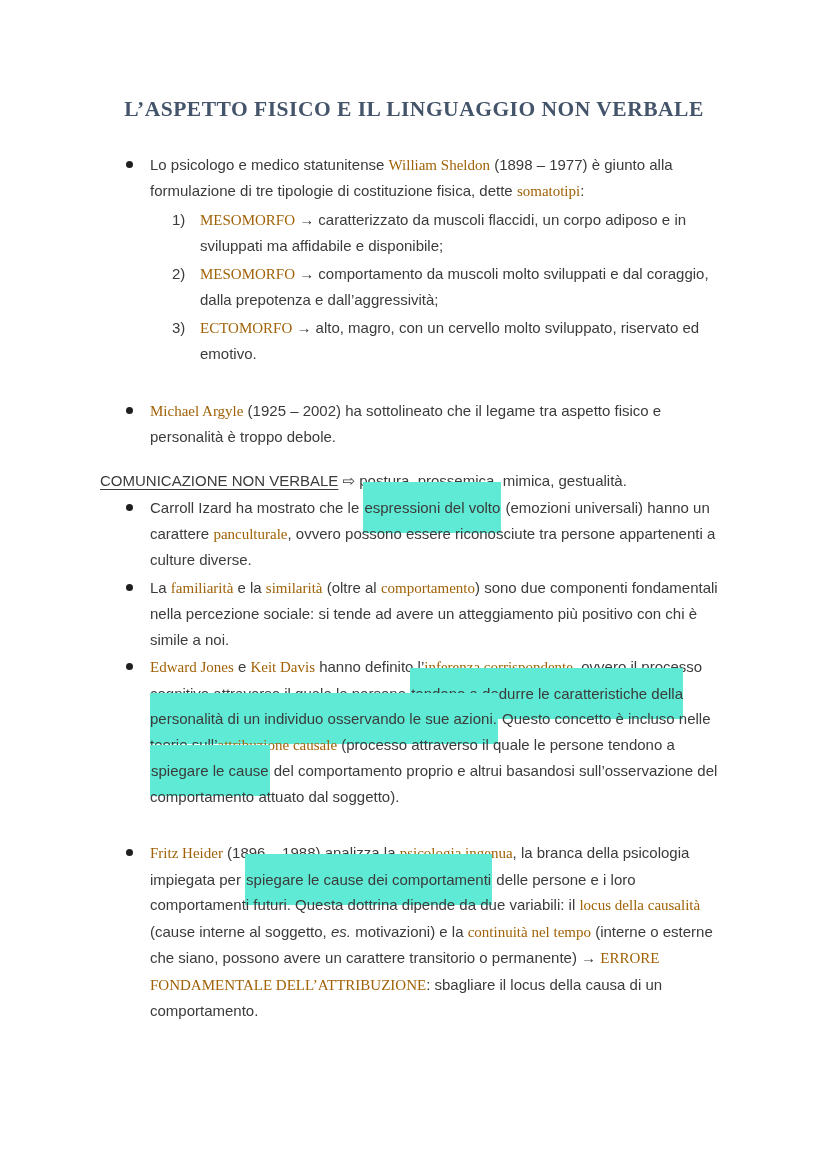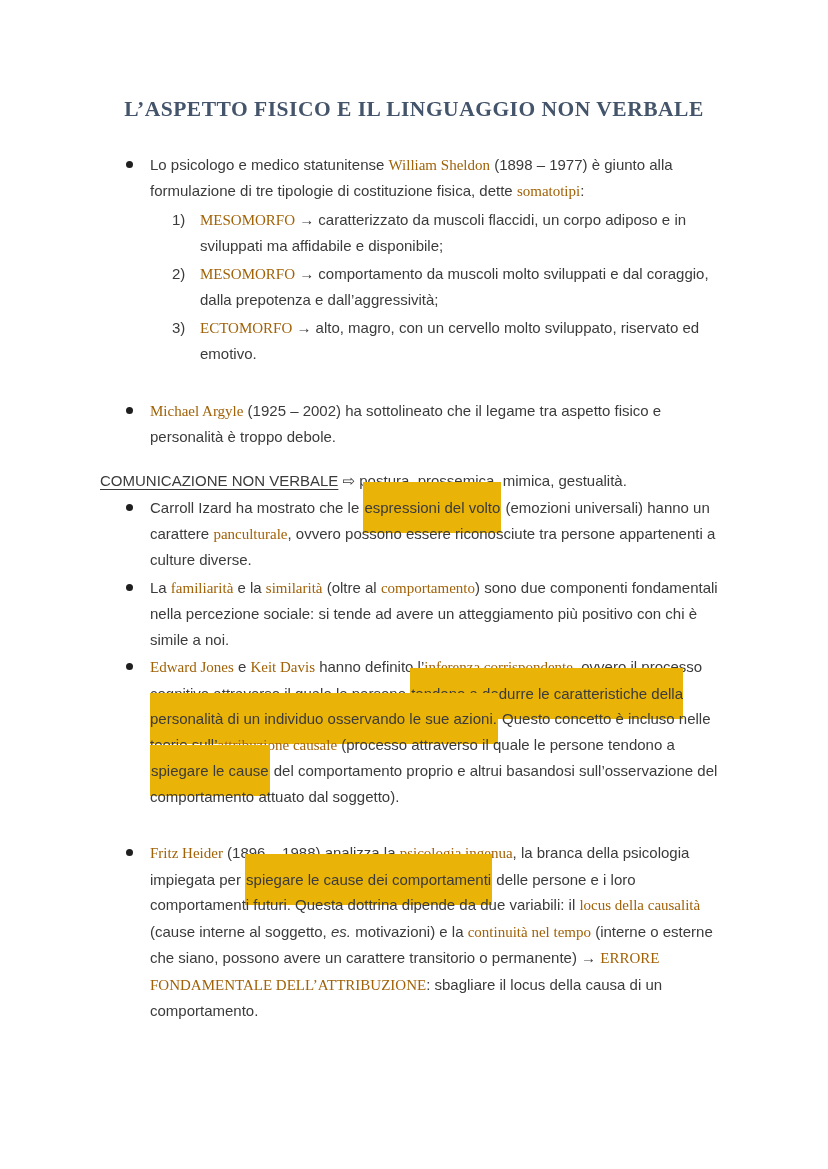--- a/index.html
+++ b/index.html
@@ -54,21 +54,21 @@
   .numbered > .num {
     position: absolute;
     left: 72px;
     top: 0;
   }
   .paragraph { padding-left: 0; }
   .spacer-sm { height: 16px; }
   .spacer-md { height: 29px; }
   .seg.plain { color: inherit; }
   .seg.accent { color: #a16207; font-family: Liberation Serif, serif; }
-  .seg.highlight { background: #eab308; padding: 17px 1px; }
+  .seg.highlight { background: #5eead4; padding: 17px 1px; }
   .seg.underline {
     font-weight: 400;
     text-decoration: underline;
     text-underline-offset: 3px;
   }
   .seg.italic { font-style: italic; }
 </style>
 </head>
 <body>
 

